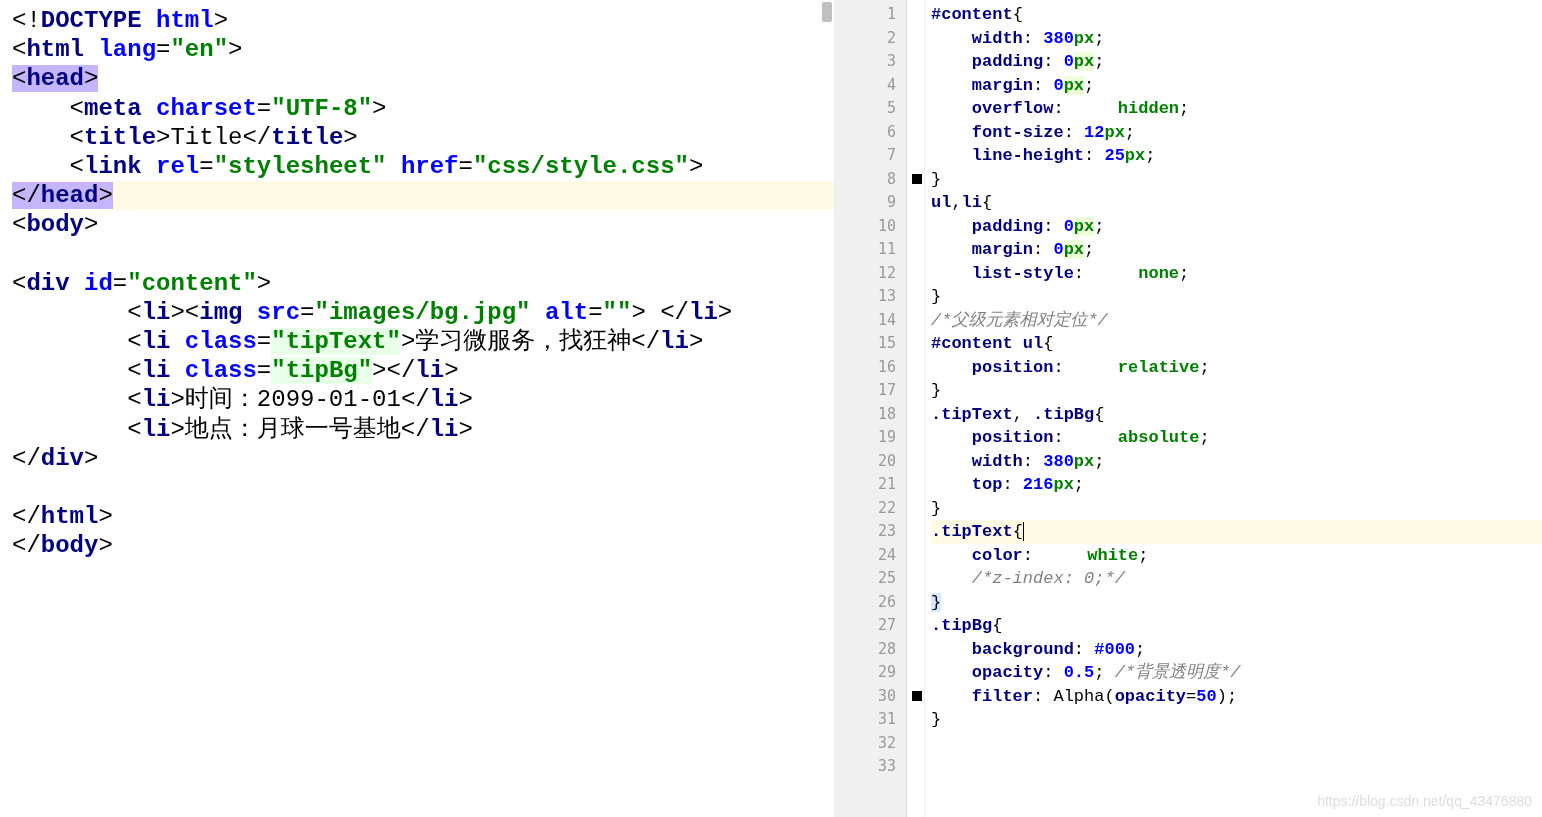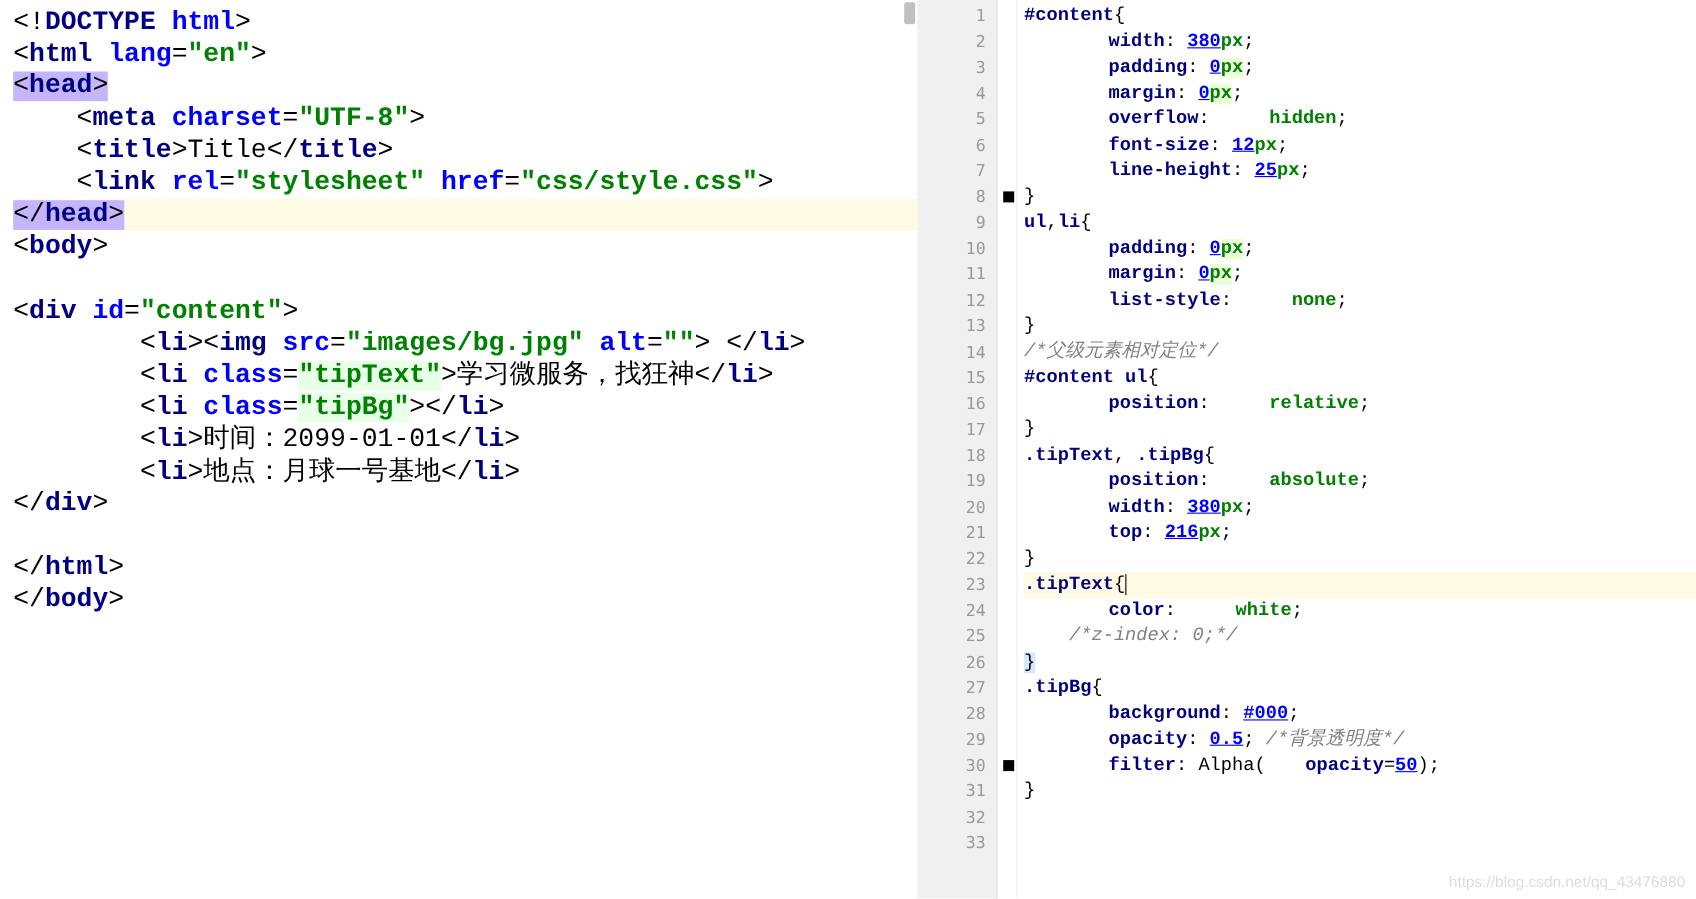--- a/index.html
+++ b/index.html
@@ -78,23 +78,23 @@
 .hl-sel {
   background: #c4b5fd;
 }
 
 
 .tag { color: #000080; font-weight: bold; }
 .attr { color: #0000ff; font-weight: bold; }
 .str { color: #008000; font-weight: bold; }
 .str-attr { color: #008000; font-weight: bold; background: #e8ffe8; }
 .txt { color: #000; }
-.prop { color: #000080; font-weight: bold; margin-left: 36px; }
+.prop { color: #000080; font-weight: bold; }
 .val { color: #008000; font-weight: bold; padding-left: 44px; }
-.num { color: #0000ff; font-weight: bold; text-decoration: underline; }
+.num { color: #0000ff; font-weight: bold; }
 .unit { color: #008000; font-weight: bold; }
 .punc { color: #000; }
 .sel { color: #000080; font-weight: bold; }
 .cm { color: #808080; font-style: italic; }
 .hl-unit { background: #edffd9; }
 .bp { display:inline-block; width:10px; height:10px; background:#000; margin-left:3px; margin-top:6px;}
 
 .scrollbar-v {
   position: absolute;
   right: 2px;

